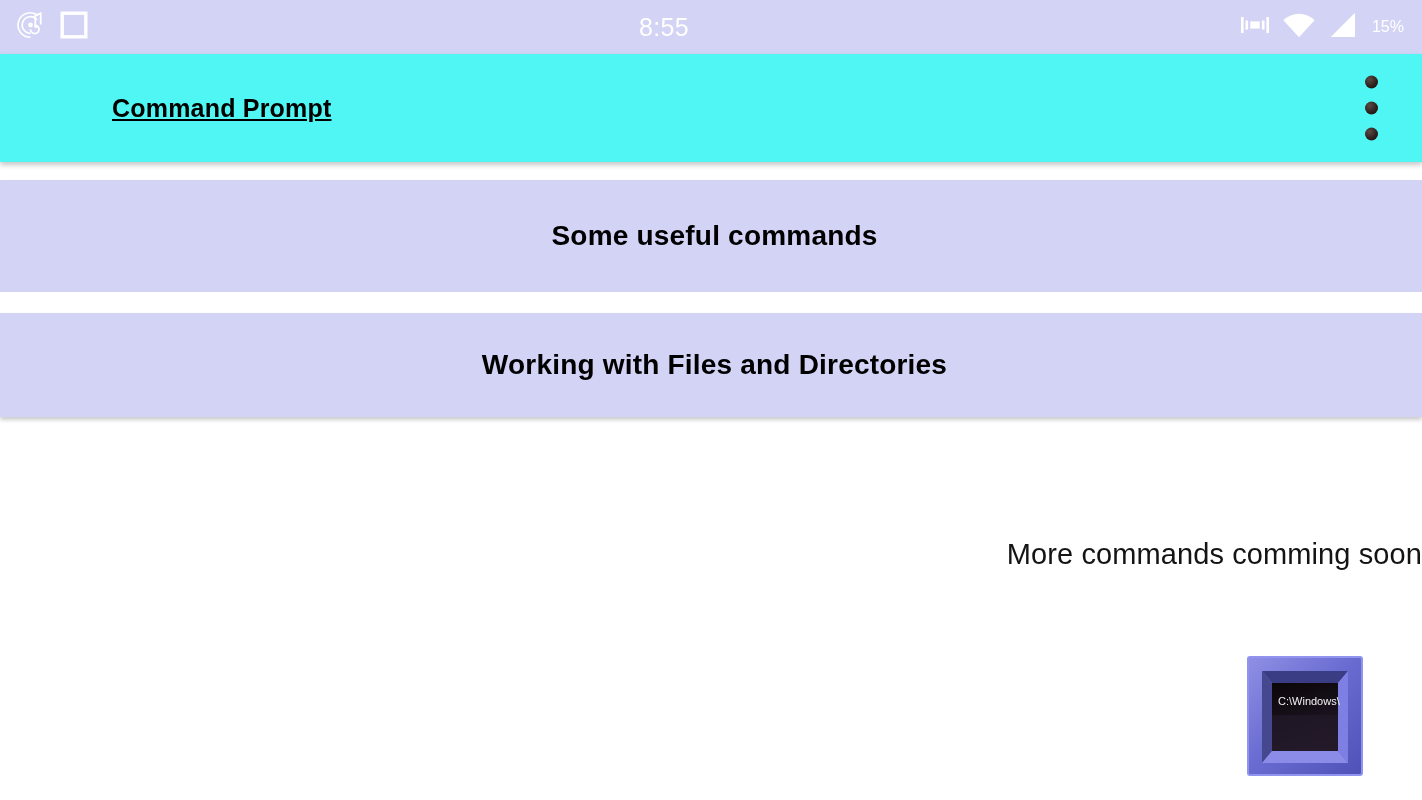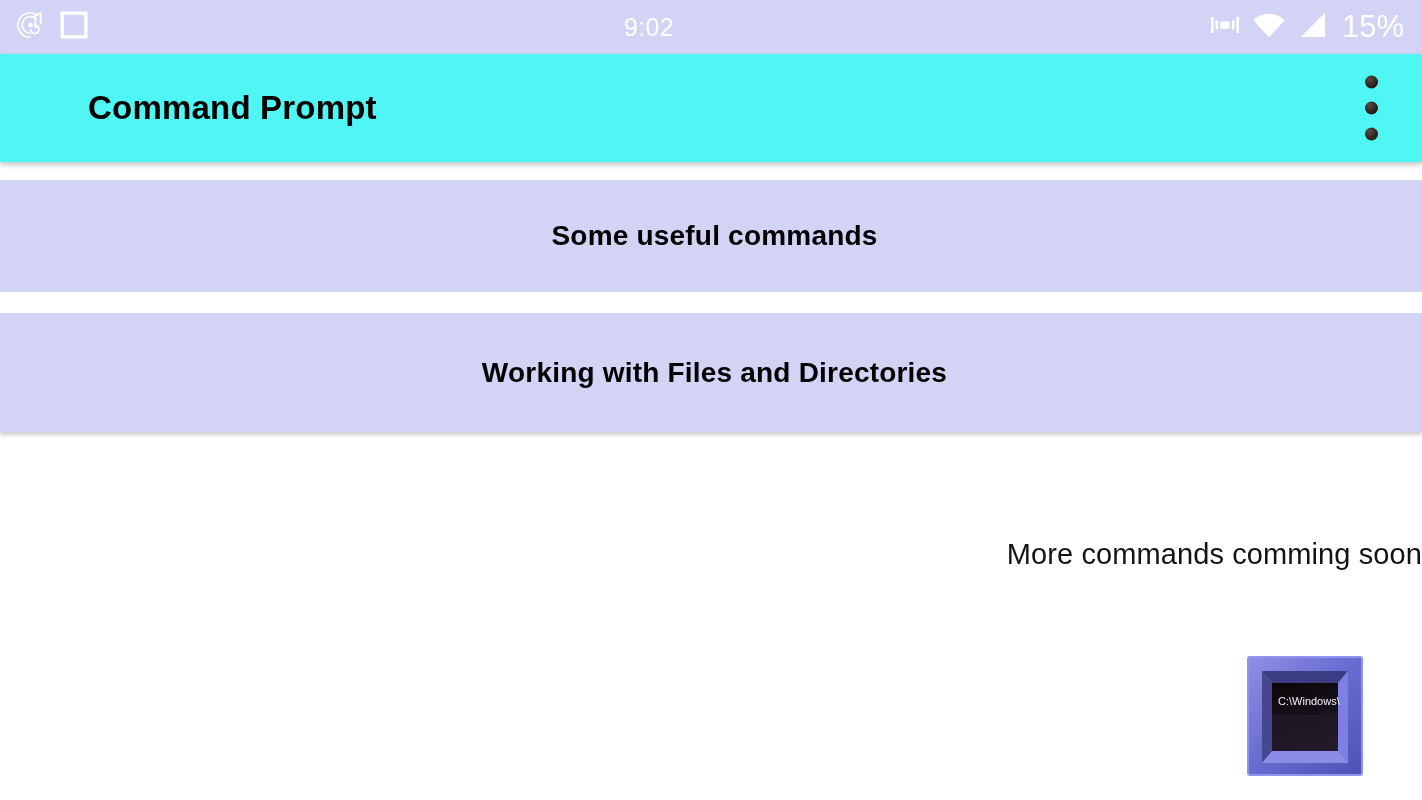--- a/index.html
+++ b/index.html
@@ -46,44 +46,45 @@
     font-weight: 400;
   }
   .status-right {
     display: flex;
     align-items: center;
     gap: 12px;
     flex: 0 0 auto;
   }
   .status-right .battery-text {
     color: #ffffff;
-    font-size: 31px;
+    font-size: 16px;
     font-weight: 400;
     margin-left: 2px;
   }
   .sb-icon { display: block; }
 
   
   .app-bar {
     position: absolute;
     top: 54px; left: 0;
     width: 1422px;
     height: 108px;
     background: #50f6f3;
     display: flex;
     align-items: center;
     box-shadow: 0 3px 5px rgba(0,0,0,0.22);
     z-index: 5;
   }
   .app-bar-title {
-    margin-left: 88px;
-    font-size: 33px;
+    margin-left: 112px;
+    font-size: 25px;
     font-weight: bold;
     color: #000000;
     letter-spacing: 0.2px;
+    text-decoration: underline;
   }
   .overflow-menu {
     position: absolute;
     right: 44px;
     top: 50%;
     transform: translateY(-50%);
     display: flex;
     flex-direction: column;
     align-items: center;
     gap: 13px;
@@ -115,21 +116,21 @@
     letter-spacing: 0.2px;
     border: none;
     outline: none;
     cursor: pointer;
     font-family: "Liberation Sans", sans-serif;
     box-shadow: 0 3px 4px rgba(0,0,0,0.20);
     padding-left: 7px;
   }
   .item-gap-1 { height: 18px; background: #ffffff; }
   .item-gap-2 { height: 21px; background: #ffffff; }
-  .command-item-2 { height: 119px; }
+  .command-item-2 { height: 104px; }
 
   
   .coming-soon {
     position: absolute;
     top: 538px;
     left: 0;
     width: 1422px;
     text-align: right;
     font-size: 29px;
     color: #141414;
@@ -172,21 +173,21 @@
           <ellipse cx="20.2" cy="16.4" rx="2.1" ry="1.7" fill="#ffffff"></ellipse>
         </svg>
       </span>
       <span class="sb-icon">
         <svg width="28" height="28" viewBox="0 0 28 28" aria-hidden="true">
           <rect x="2.2" y="2.2" width="23.6" height="23.6" fill="none" stroke="#ffffff" stroke-width="3.4"></rect>
         </svg>
       </span>
     </div>
 
-    <div class="status-center">9:02</div>
+    <div class="status-center">8:55</div>
 
     <div class="status-right">
       <span class="sb-icon">
         <svg width="30" height="28" viewBox="0 0 30 28" aria-hidden="true">
           <g fill="#ffffff">
             <rect x="1" y="6" width="2.6" height="16"></rect>
             <rect x="5.5" y="9.5" width="2.6" height="9"></rect>
             <rect x="10.3" y="10.4" width="9.4" height="7.2"></rect>
             <rect x="21.9" y="9.5" width="2.6" height="9"></rect>
             <rect x="26.4" y="6" width="2.6" height="16"></rect>

